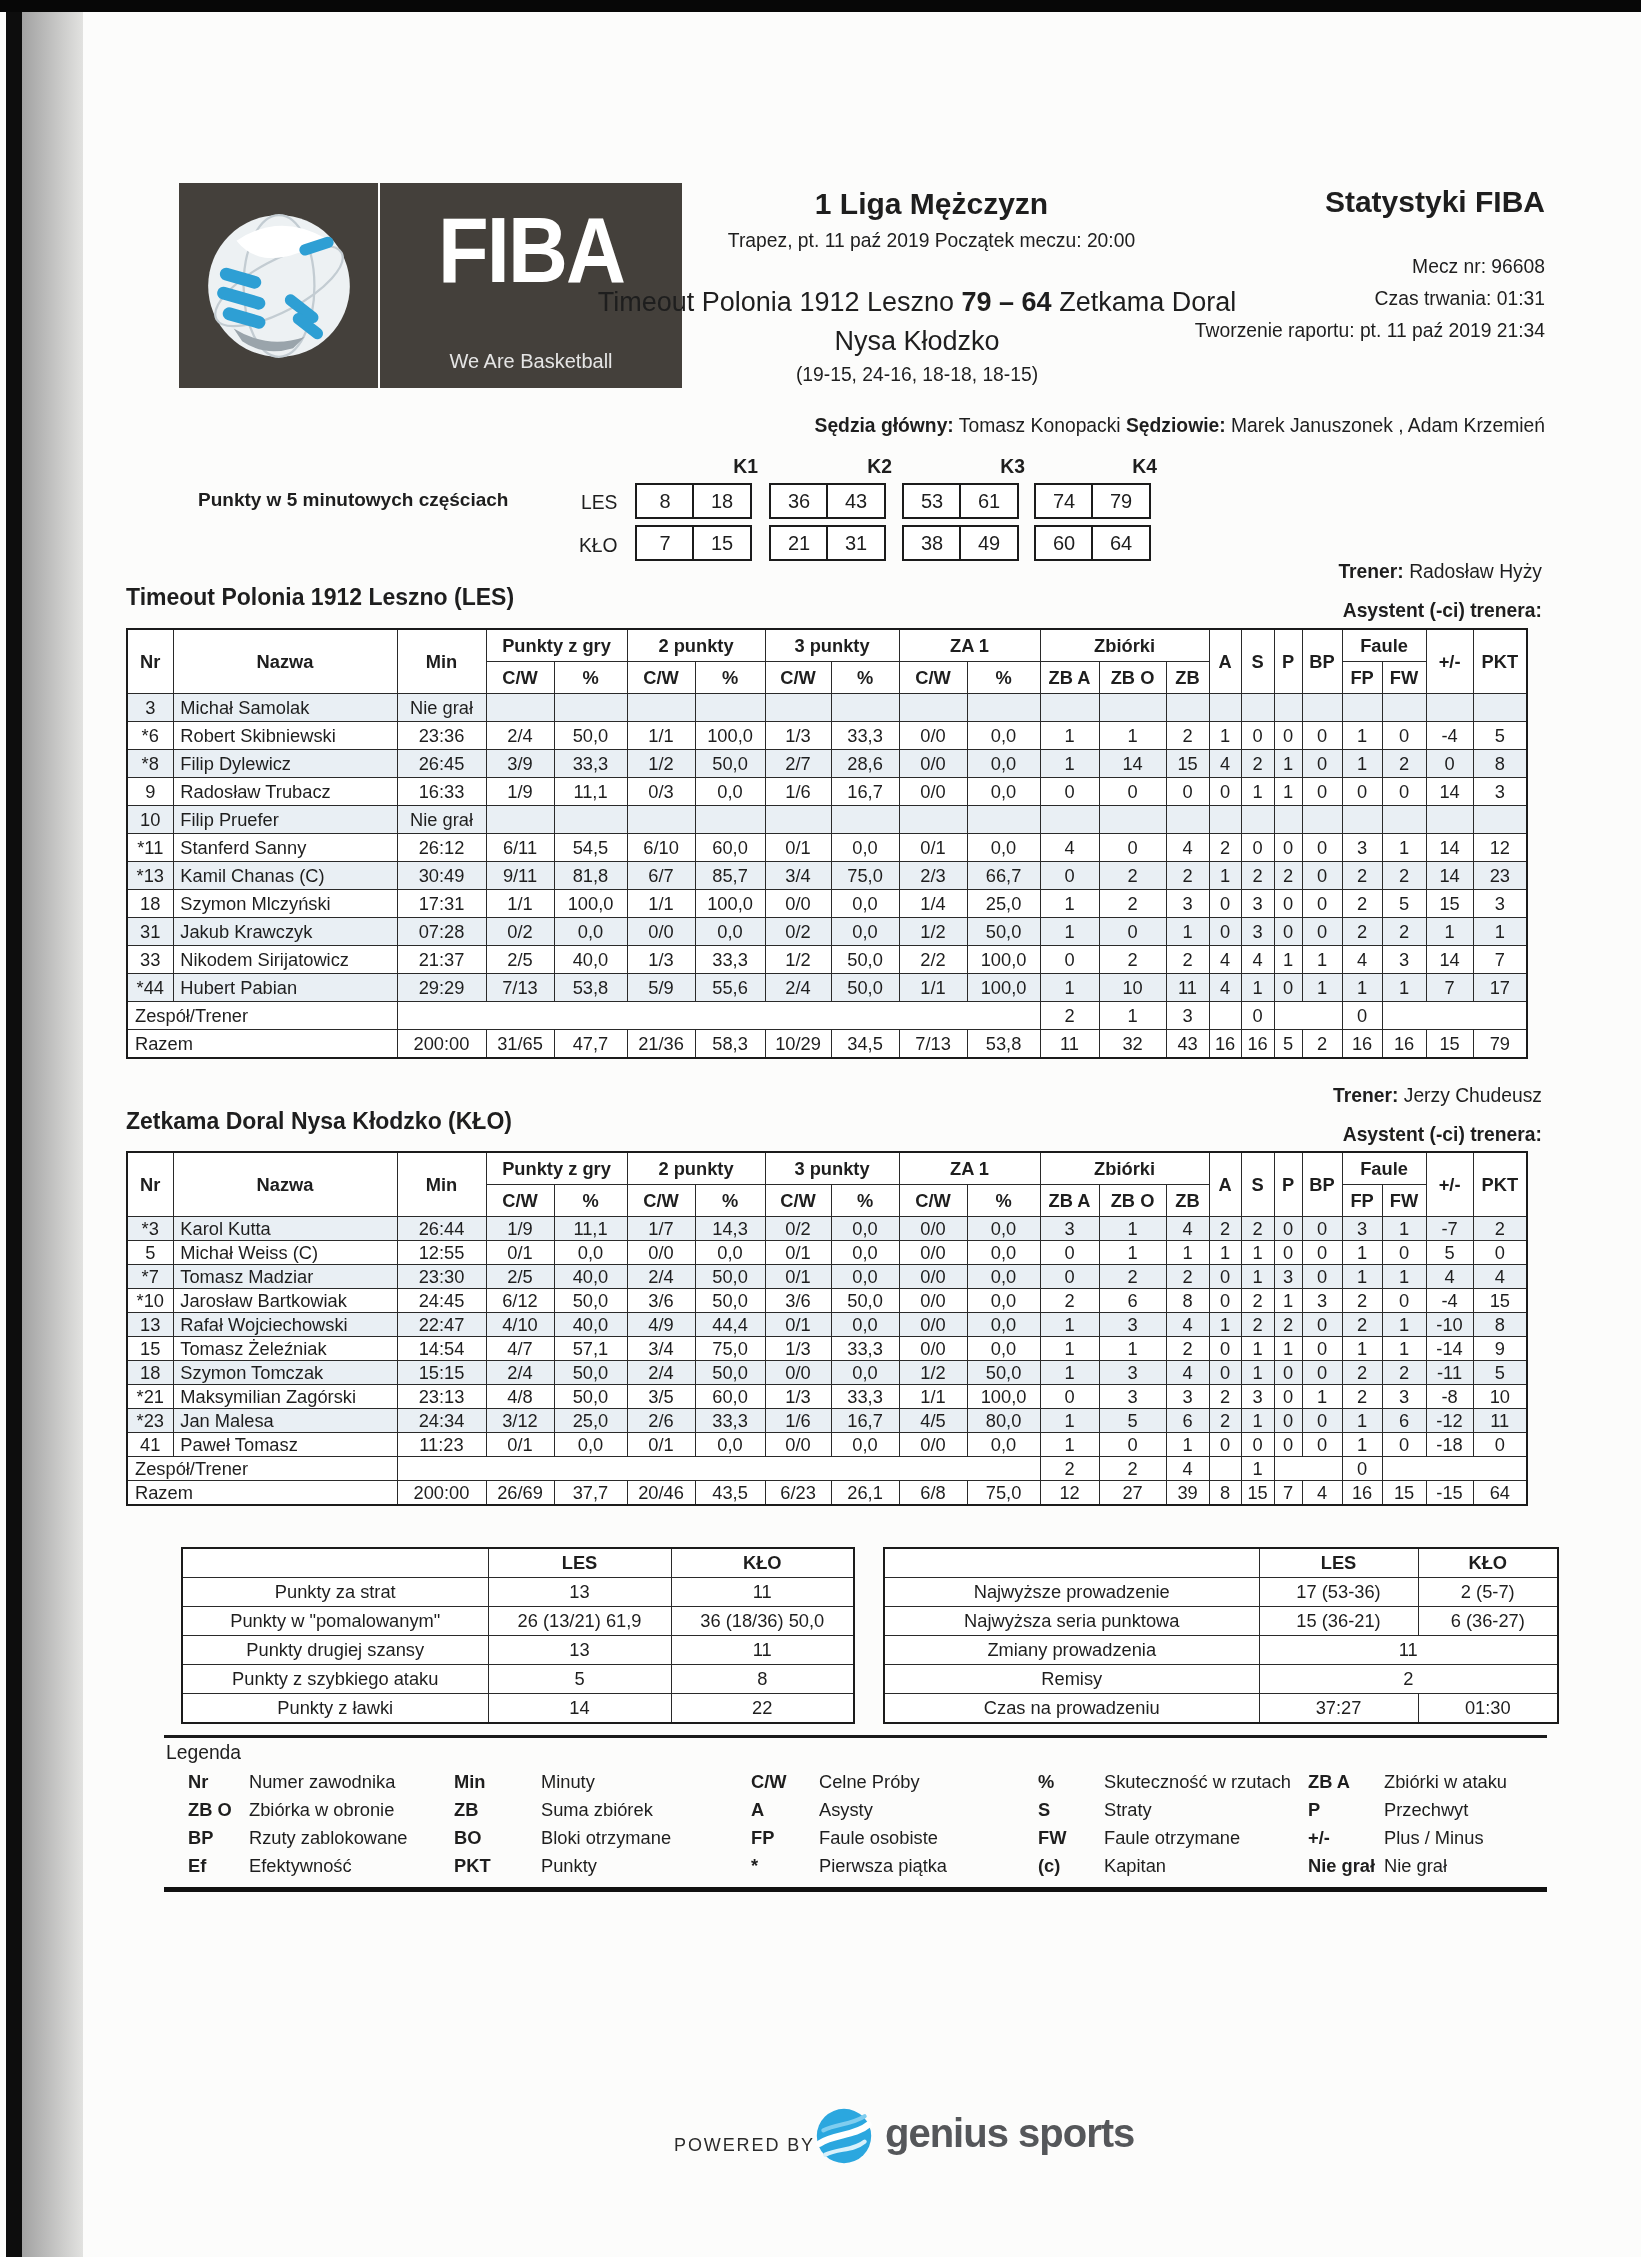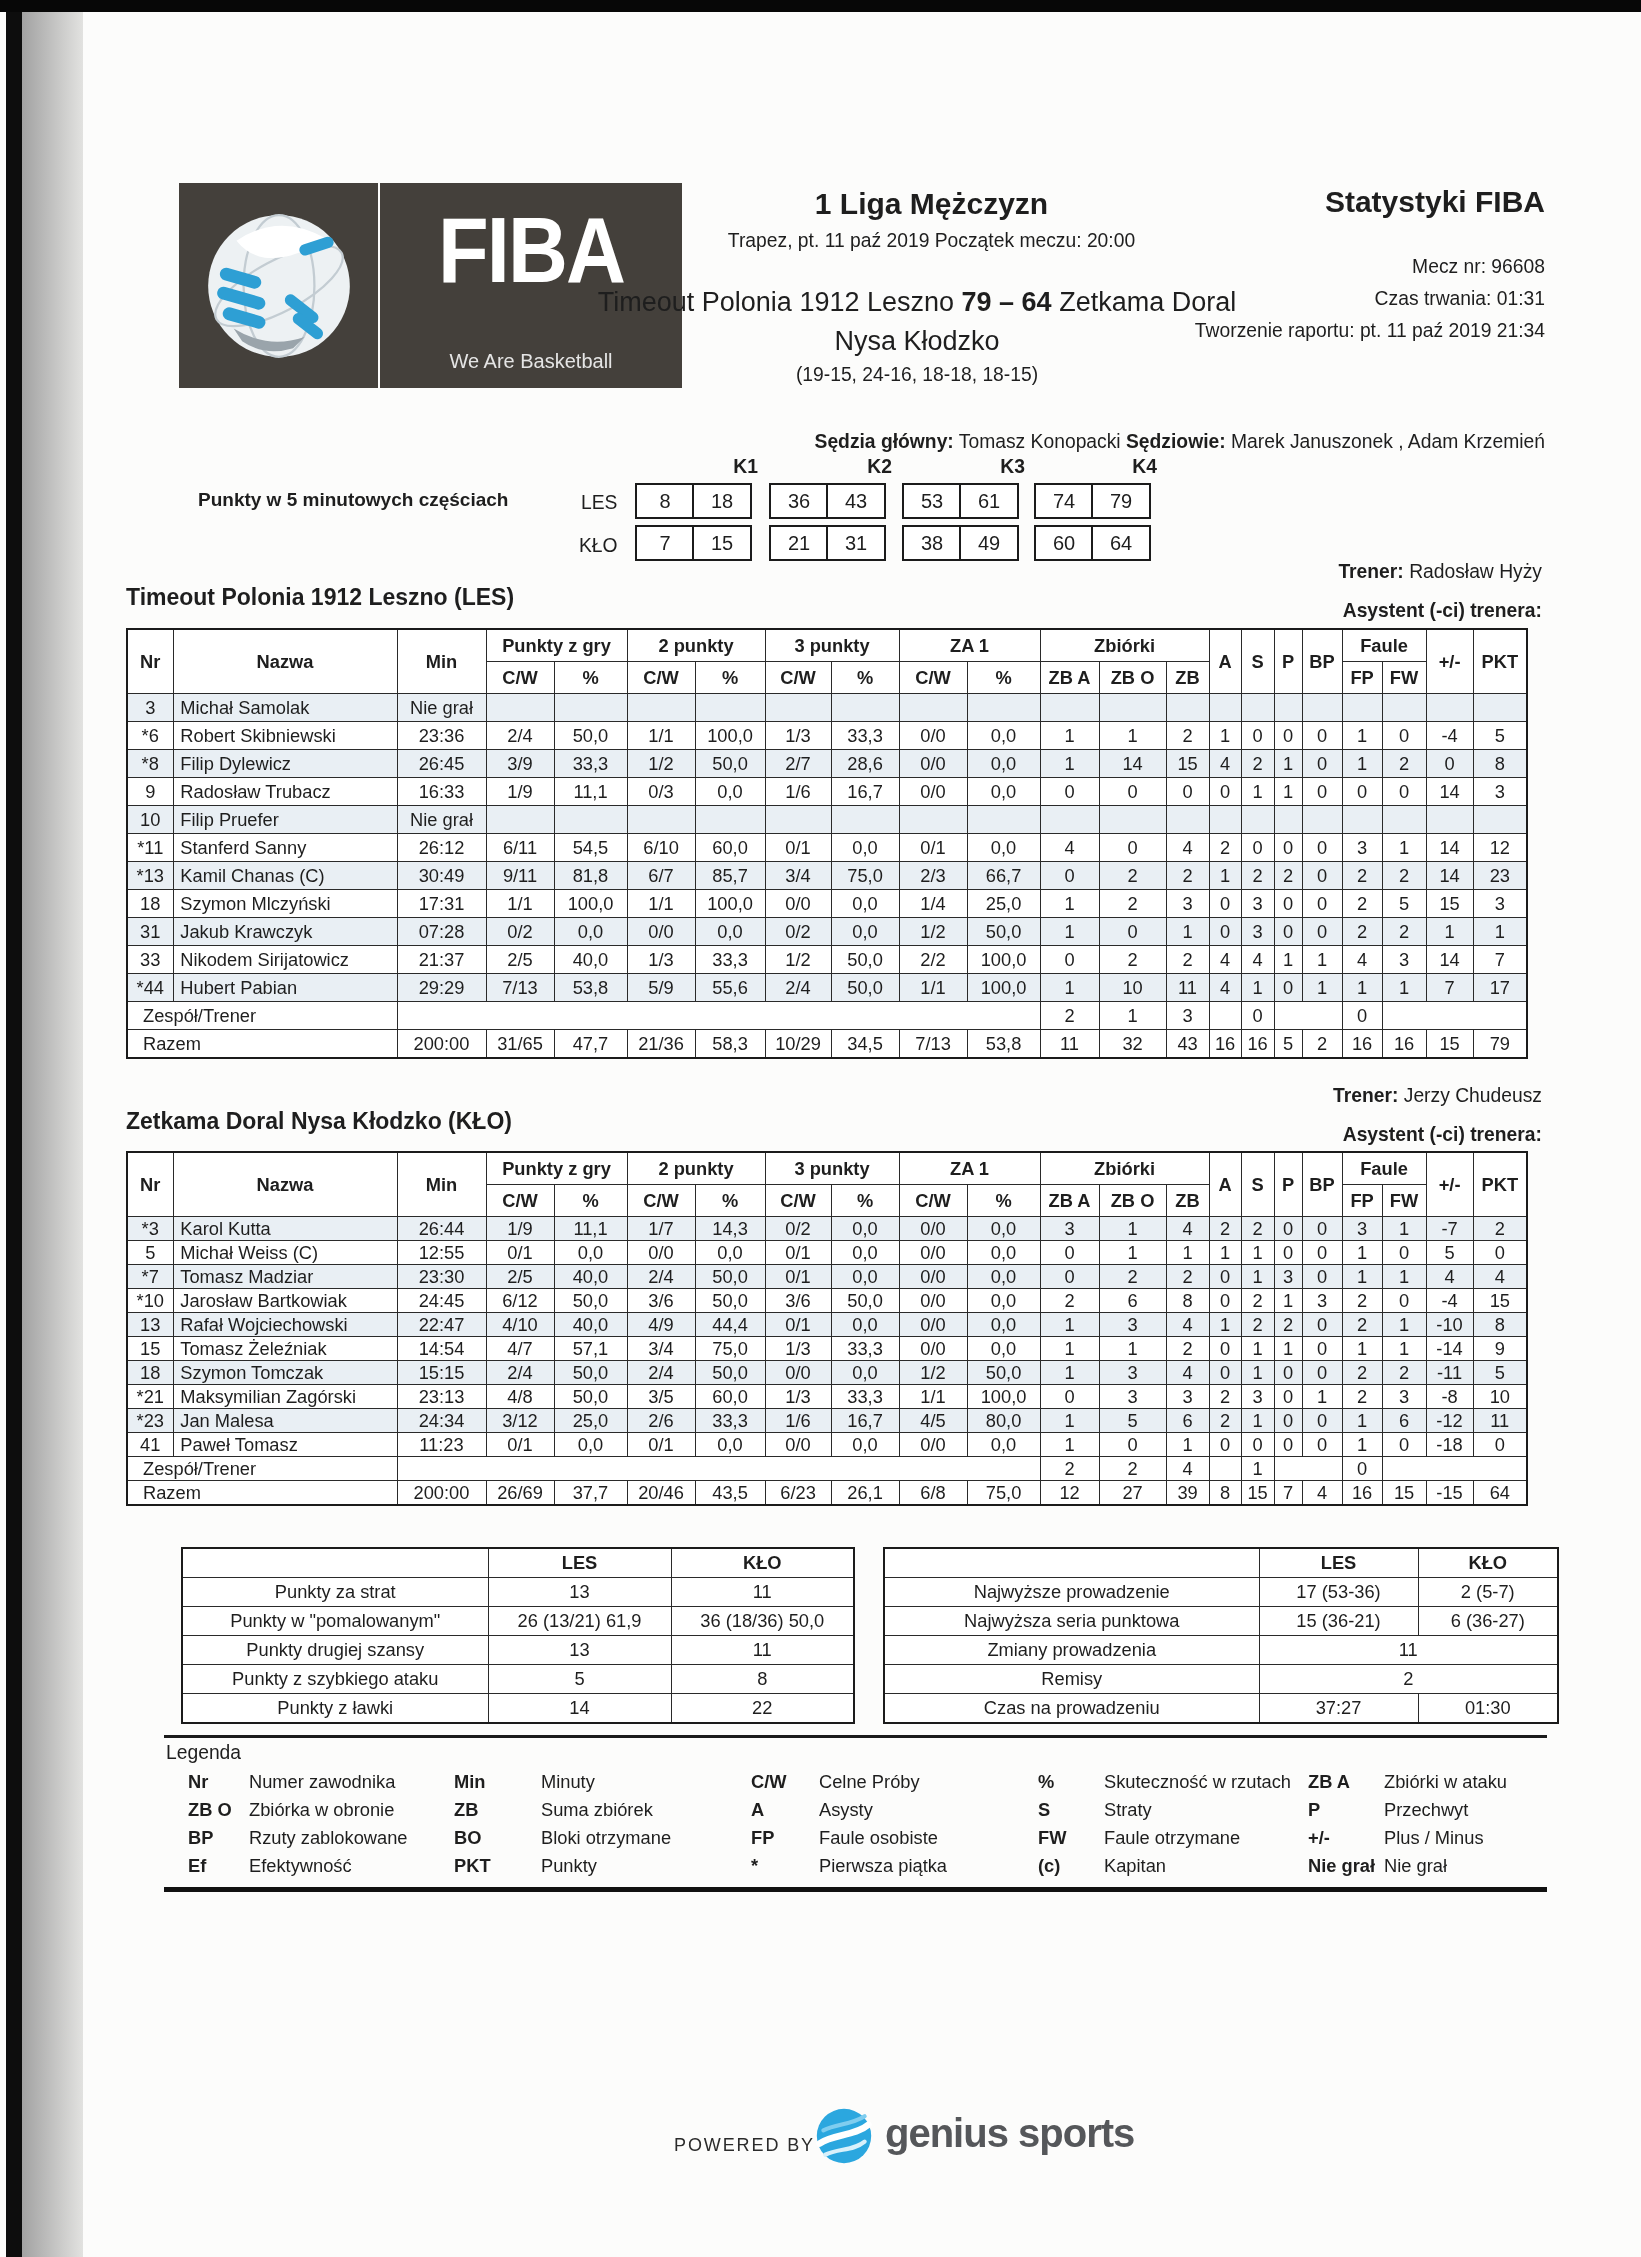--- a/index.html
+++ b/index.html
@@ -20,41 +20,41 @@
   
   .league-block{position:absolute;left:666px;top:187px;width:531px;text-align:center;}
   .league-title{font-size:30px;font-weight:bold;}
   .league-date{font-size:19.3px;margin-top:8.7px;}
   .stats-title{position:absolute;left:1159px;top:185px;width:386px;text-align:right;font-size:30px;font-weight:bold;}
   .meta{position:absolute;left:1014px;top:251px;width:531px;text-align:right;font-size:19.3px;line-height:32px;}
   .score-block{position:absolute;left:550px;top:287px;width:734px;text-align:center;font-size:27px;}
   .score-bold{font-weight:bold;}
   .score-l2{margin-top:7.7px;}
   .score-q{font-size:19.3px;margin-top:7.7px;}
-  .referees{position:absolute;left:666px;top:431px;width:879px;text-align:right;font-size:19.3px;}
+  .referees{position:absolute;left:666px;top:415px;width:879px;text-align:right;font-size:19.3px;}
   .b{font-weight:bold;}
   
   .q-label{position:absolute;left:198px;top:489px;font-size:19px;font-weight:bold;}
   .q-team{position:absolute;font-size:19.3px;width:58px;}
   .q-period{position:absolute;top:456px;width:123px;text-align:right;font-size:19.3px;font-weight:bold;}
   .q-group{position:absolute;display:flex;}
   .q-cell{width:56px;height:32px;border:2.9px solid #1b1b1b;background:#fff;margin-right:-2.9px;
         display:flex;align-items:center;justify-content:center;font-size:20px;}
   
   .coach-line{position:absolute;left:966px;width:576px;text-align:right;font-size:19.3px;}
   .team-title{position:absolute;left:126px;font-size:23px;font-weight:bold;}
   .stats{position:absolute;left:126px;border-collapse:collapse;table-layout:fixed;width:1398px;
         border:2.9px solid #1b1b1b;background:#fff;}
   .stats th,.stats td{border:1.9px solid #2a2a2a;font-size:18.3px;padding:0 1.9px;text-align:center;
         white-space:nowrap;overflow:hidden;}
   .stats thead th{height:31px;font-weight:bold;}
   .stats td{height:27px;}
   .t2 td{height:23px;}
   .stats .nm{text-align:left;padding-left:6.8px;}
-  .stats .lbl{text-align:left;padding-left:15px;}
+  .stats .lbl{text-align:left;padding-left:7px;}
   .stats tbody.players tr:nth-of-type(odd) td{background:#e9eff4;}
   
   .sum{position:absolute;border-collapse:collapse;table-layout:fixed;border:2.9px solid #1b1b1b;background:#fff;}
   .sum th,.sum td{border:1.9px solid #2a2a2a;height:26px;font-size:18.3px;text-align:center;white-space:nowrap;overflow:hidden;}
   .hr1{position:absolute;left:164px;top:1735px;width:1383px;height:2.9px;background:#1b1b1b;}
   .hr2{position:absolute;left:164px;top:1887px;width:1383px;height:4.8px;background:#111;}
   
   .legend-title{position:absolute;left:166px;top:1742px;font-size:19.3px;}
   .legend{position:absolute;left:164px;top:1771px;width:1383px;height:118px;}
   .lcol{position:absolute;top:0;}

